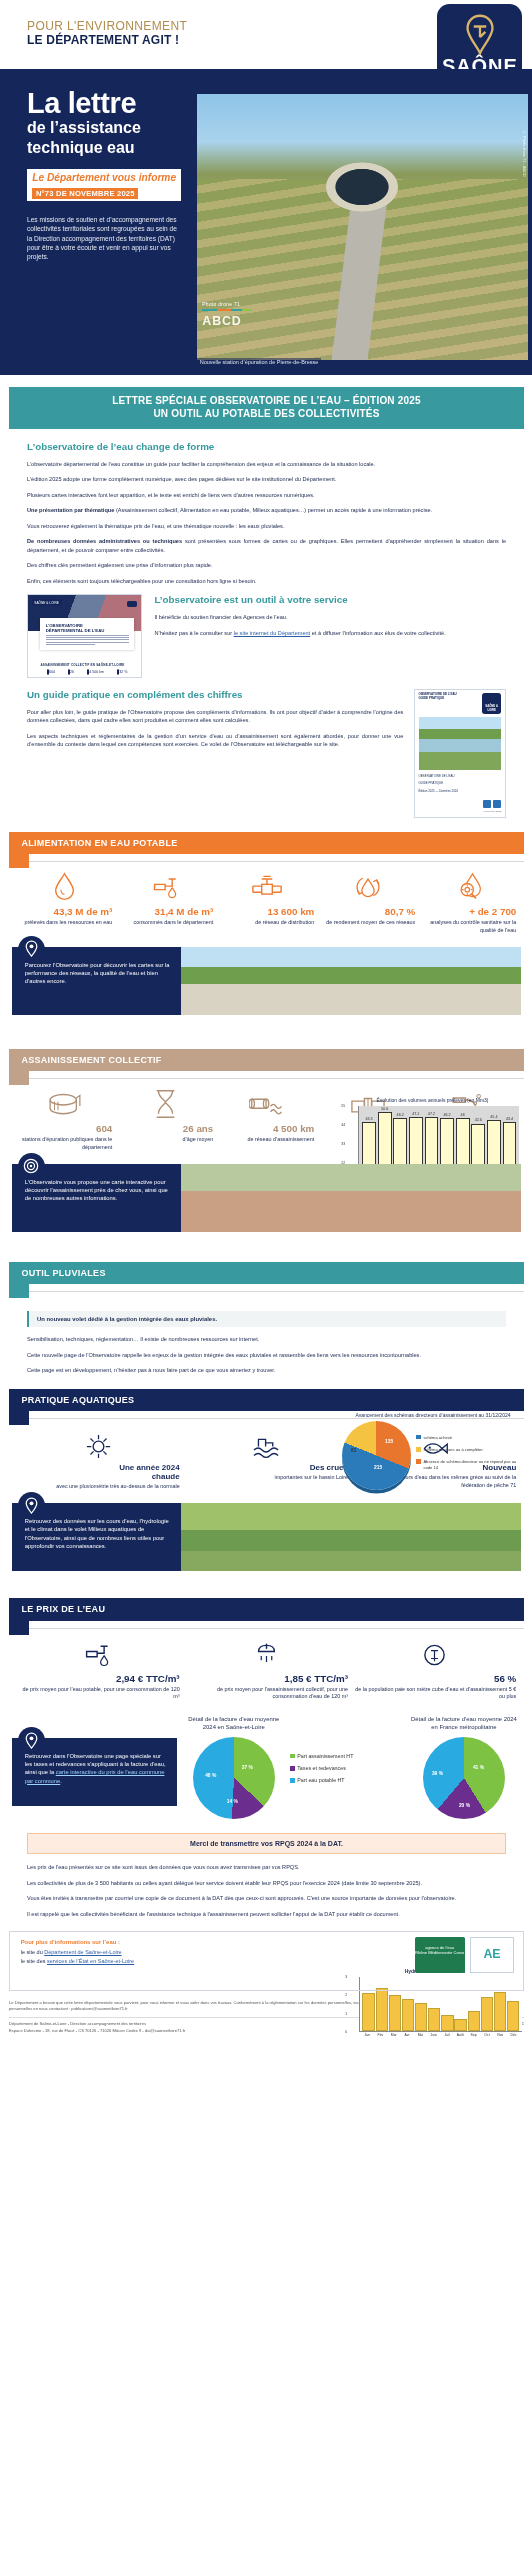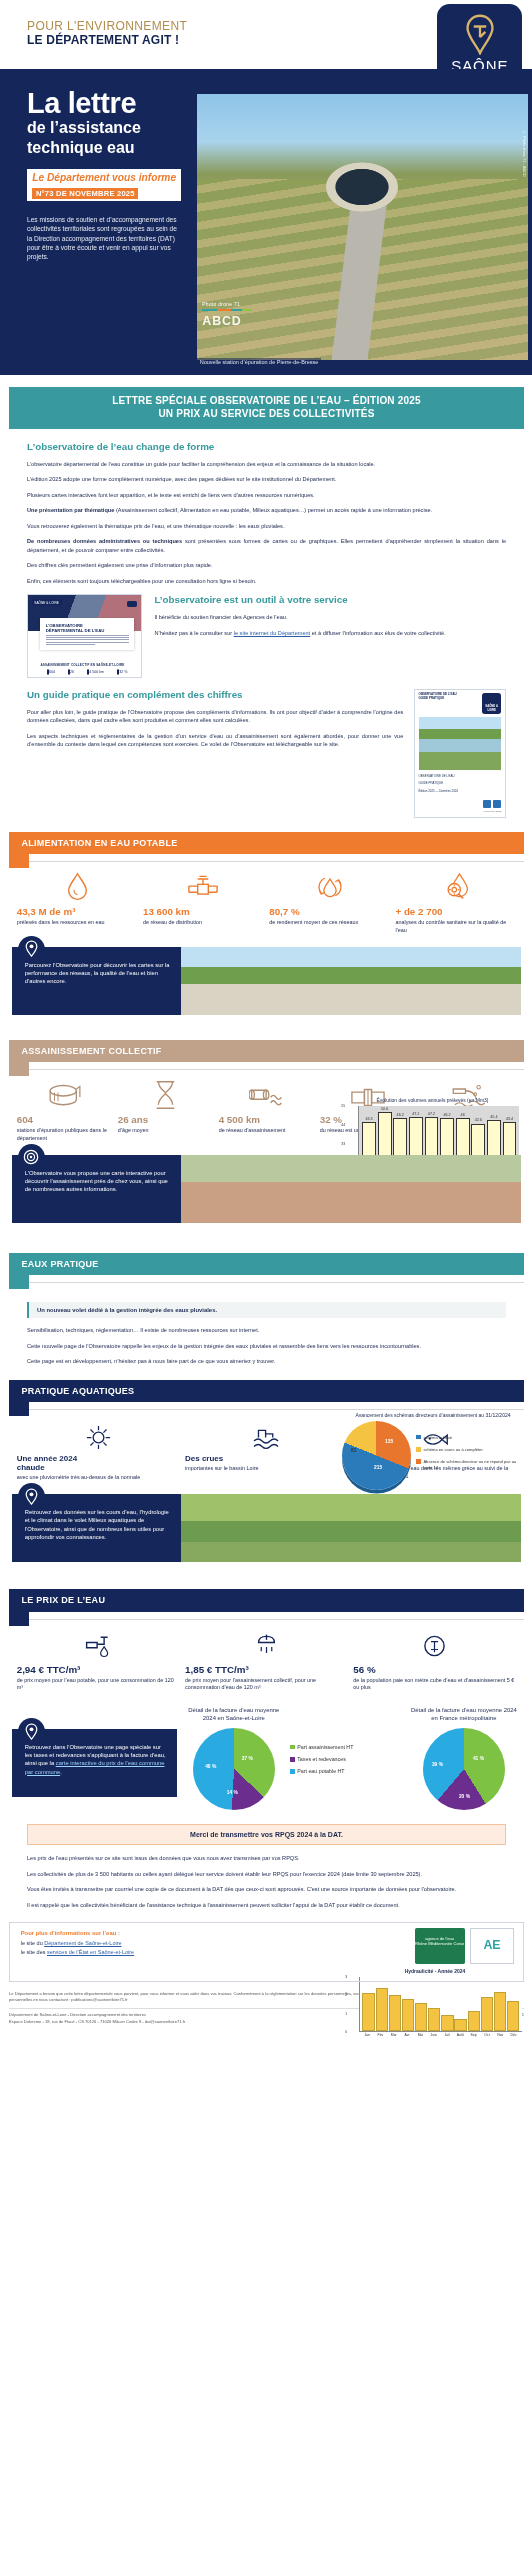--- a/index.html
+++ b/index.html
@@ -18,21 +18,21 @@
     position:absolute; left:27px; top:33px;
     font-size:12px; letter-spacing:0.2px; color:#13234f; font-weight:bold;
   }
   .logo-box {
     position:absolute; right:10.7px; top:3.6px; width:85px; height:117px;
     background:#15275a; border-radius:12.4px; color:#fff; text-align:center;
     padding-top:10.7px;
   }
   .logo-mark { width:36px; height:41px; margin:0 auto 1.8px; position:relative; }
   .logo-mark svg { display:block; }
-  .logo-l1 { font-size:15px; font-weight:normal; letter-spacing:0.9px; line-height:18px; }
+  .logo-l1 { font-size:20px; font-weight:bold; letter-spacing:0.9px; line-height:18px; }
   .logo-l2 { font-size:18.7px; font-weight:bold; letter-spacing:0.9px; line-height:18.7px; }
   .logo-amp { font-size:8px; vertical-align:middle; margin-right:1.8px; font-weight:normal;}
   .logo-l3 { font-size:6.7px; letter-spacing:1.4px; margin-top:0.9px; color:#d8b36a;}
 
   
   .hero { position:relative; height:306px; background:#15275a; }
   .hero-left { position:absolute; left:0; top:0; width:200px; height:306px; padding:19.5px 19.5px 0 27px; }
   .hero-h1 { color:#fff; font-size:29px; font-weight:bold; line-height:29px; letter-spacing:-0.4px; }
   .hero-h2 { color:#fff; font-size:16px; font-weight:bold; line-height:18px; margin-top:1.8px;}
   .badge-wrap { margin-top:12.4px; display:inline-block; background:#fff; padding:2.7px 5.3px 1.8px; }
@@ -103,21 +103,21 @@
 
   
   .theme { margin-top:14px; }
   .theme-bar { margin:0 9px; color:#fff; font-size:9px; font-weight:bold;
      letter-spacing:0.3px; padding:6.2px 12.4px; }
   .theme-rule { margin:0 9px; position:relative; height:16px; }
   .theme-rule:before { content:""; position:absolute; left:16px; right:0; top:7px; height:0.9px; background:#d7d7d7; }
   .theme-sq { position:absolute; left:0; top:0; width:19.5px; height:14px; }
 
   .kpis { display:flex; margin:0 14px; }
-  .kpi { flex:1; text-align:left; padding:0 2.7px;}
+  .kpi { flex:1; text-align:right; padding:0 2.7px;}
   .kpi-ic { height:32px; display:flex; align-items:flex-end; justify-content:center; }
   .kpi-v { font-size:9.8px; font-weight:bold; margin-top:4.4px; }
   .kpi-l { font-size:5.4px; line-height:7.5px; color:#1d2a52; margin-top:1.8px;}
 
   
   .callout { position:relative; margin:12.4px 12.4px 0; display:flex; }
   .co-box { background:#15275a; color:#fff; width:169px; min-height:68px; padding:14px 10.7px 9px 12.4px;
      font-size:5.8px; line-height:8.3px; }
   .co-pin { position:absolute; left:5.3px; top:-10.7px; width:27px; height:27px; border-radius:50%;
      background:#15275a; display:flex; align-items:center; justify-content:center; }
@@ -208,21 +208,21 @@
       <div class="abcd-bar"></div>
       <div class="abcd-w">ABCD</div>
     </div>
     <div class="photo-credit">© Photo drone 71 - ABCD</div>
   </div>
   <div class="photo-caption">Nouvelle station d’épuration de Pierre-de-Bresse</div>
 </div>
 
 <div class="teal-banner">
   <div>LETTRE SPÉCIALE OBSERVATOIRE DE L’EAU – ÉDITION 2025</div>
-  <div>UN PRIX AU SERVICE DES COLLECTIVITÉS</div>
+  <div>UN OUTIL AU POTABLE DES COLLECTIVITÉS</div>
 </div>
 
 <div class="sec">
   <h3 class="teal">L’observatoire de l’eau change de forme</h3>
   <p class="body">L’observatoire départemental de l’eau constitue un guide pour faciliter la compréhension des enjeux et la connaissance de la situation locale.</p>
   <p class="body">L’édition 2025 adopte une forme complètement numérique, avec des pages dédiées sur le site institutionnel du Département.</p>
   <p class="body">Plusieurs cartes interactives font leur apparition, et le texte est enrichi de liens vers d’autres ressources numériques.</p>
   <p class="body"><b>Une présentation par thématique</b><span> (Assainissement collectif, Alimentation en eau potable, Milieux aquatiques…) permet un accès rapide à une information précise.</span></p>
   <p class="body">Vous retrouverez également la thématique prix de l’eau, et une thématique nouvelle : les eaux pluviales.</p>
   <p class="body"><b>De nombreuses données administratives ou techniques</b><span> sont présentées sous formes de cartes ou de graphiques. Elles permettent d’appréhender simplement la situation dans le département, et de pouvoir comparer entre collectivités.</span></p>
@@ -298,20 +298,32 @@
   <div class="kpis">
     <div class="kpi">
       <div class="kpi-ic">
         <svg width="23" height="30" viewBox="0 0 26 34">
             <path d="M13 2C9 9 3 15 3 21a10 10 0 0 0 20 0C23 15 17 9 13 2z" fill="none" stroke="#EF7B2E" stroke-width="1.6"></path>
             <path d="M9 20c0 3 1.6 5 4 5.6" fill="none" stroke="#EF7B2E" stroke-width="1.2"></path>
           </svg>
       </div>
       <div class="kpi-v" style="color:#EF7B2E">43,3 M de m³</div>
       <div class="kpi-l">prélevés dans les ressources en eau</div>
+    </div>
+    <div class="kpi">
+      <div class="kpi-ic">
+        <svg width="30" height="30" viewBox="0 0 34 34">
+            <path d="M4 14h12v6H4z" fill="none" stroke="#EF7B2E" stroke-width="1.6"></path>
+            <path d="M16 16h8v-5" fill="none" stroke="#EF7B2E" stroke-width="1.6"></path>
+            <path d="M20 8h8M24 8v3" stroke="#EF7B2E" stroke-width="1.6" fill="none"></path>
+            <path d="M24 18c-2 3-4 5-4 7a4 4 0 0 0 8 0c0-2-2-4-4-7z" fill="none" stroke="#EF7B2E" stroke-width="1.4"></path>
+          </svg>
+      </div>
+      <div class="kpi-v" style="color:#EF7B2E">31,4 M de m³</div>
+      <div class="kpi-l">consommés dans le département</div>
     </div>
     <div class="kpi">
       <div class="kpi-ic">
         <svg width="32" height="30" viewBox="0 0 36 34">
             <rect x="12" y="14" width="12" height="11" fill="none" stroke="#EF7B2E" stroke-width="1.6"></rect>
             <path d="M2 16h10M2 16v7M24 16h10M34 16v7M24 23h10M2 23h10" stroke="#EF7B2E" stroke-width="1.6" fill="none"></path>
             <path d="M18 14V8M12 8h12M14 5h8" stroke="#EF7B2E" stroke-width="1.6" fill="none"></path>
           </svg>
       </div>
       <div class="kpi-v" style="color:#EF7B2E">13 600 km</div>
@@ -406,21 +418,21 @@
         <span>2019</span>
         <span>2020</span>
         <span>2021</span>
         <span>2022</span>
         <span>2023</span>
       </div>
     </div>
   </div>
 </div>
 
-<div class="theme" style="margin-top:25px">
+<div class="theme" style="margin-top:34px">
   <div class="theme-bar" style="background:#C0A189">ASSAINISSEMENT COLLECTIF</div>
   <div class="theme-rule">
       <span class="theme-sq" style="background:#C0A189"></span>
     </div>
   <div class="kpis">
     <div class="kpi">
       <div class="kpi-ic">
         <svg width="36" height="28" viewBox="0 0 40 32">
             <ellipse cx="18" cy="10" rx="15" ry="6" fill="none" stroke="#B08F73" stroke-width="1.5"></ellipse>
             <path d="M3 10v10c0 3.3 6.7 6 15 6s15-2.7 15-6V10" fill="none" stroke="#B08F73" stroke-width="1.5"></path>
@@ -515,21 +527,21 @@
         <div>
             <b style="background:#E8762C"></b>
             <span>Absence de schéma directeur ou ne répond pas au code 14</span>
           </div>
       </div>
     </div>
   </div>
 </div>
 
 <div class="theme" style="margin-top:30px">
-  <div class="theme-bar" style="background:#389A9E">EAUX PRATIQUE</div>
+  <div class="theme-bar" style="background:#389A9E">OUTIL PLUVIALES</div>
   <div class="theme-rule">
       <span class="theme-sq" style="background:#389A9E"></span>
     </div>
   <div class="newbox">Un nouveau volet dédié à la gestion intégrée des eaux pluviales.</div>
   <div class="sec" style="margin-top:8px">
     <p class="body">Sensibilisation, techniques, réglementation… Il existe de nombreuses ressources sur internet.</p>
     <p class="body">Cette nouvelle page de l’Observatoire rappelle les enjeux de la gestion intégrée des eaux pluviales et rassemble des liens vers les ressources incontournables.</p>
     <p class="body">Cette page est en développement, n’hésitez pas à nous faire part de ce que vous aimeriez y trouver.</p>
   </div>
 </div>

